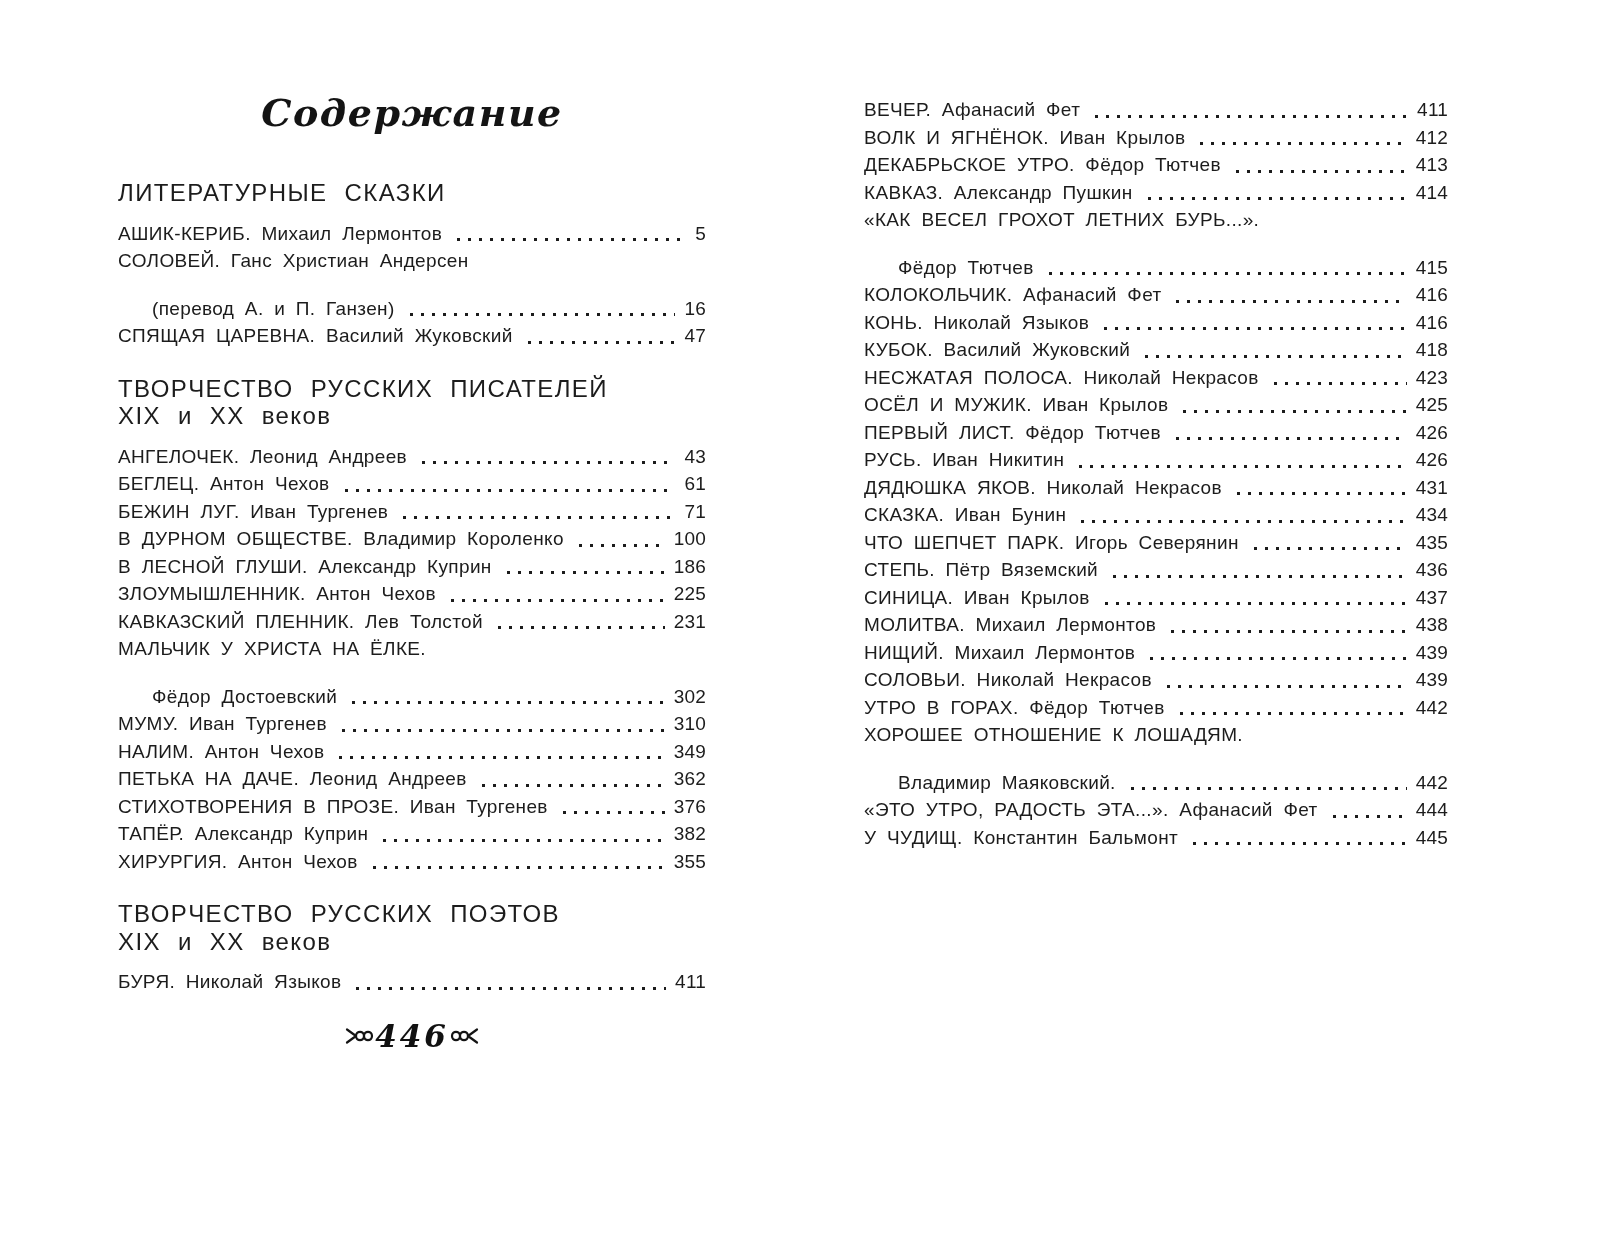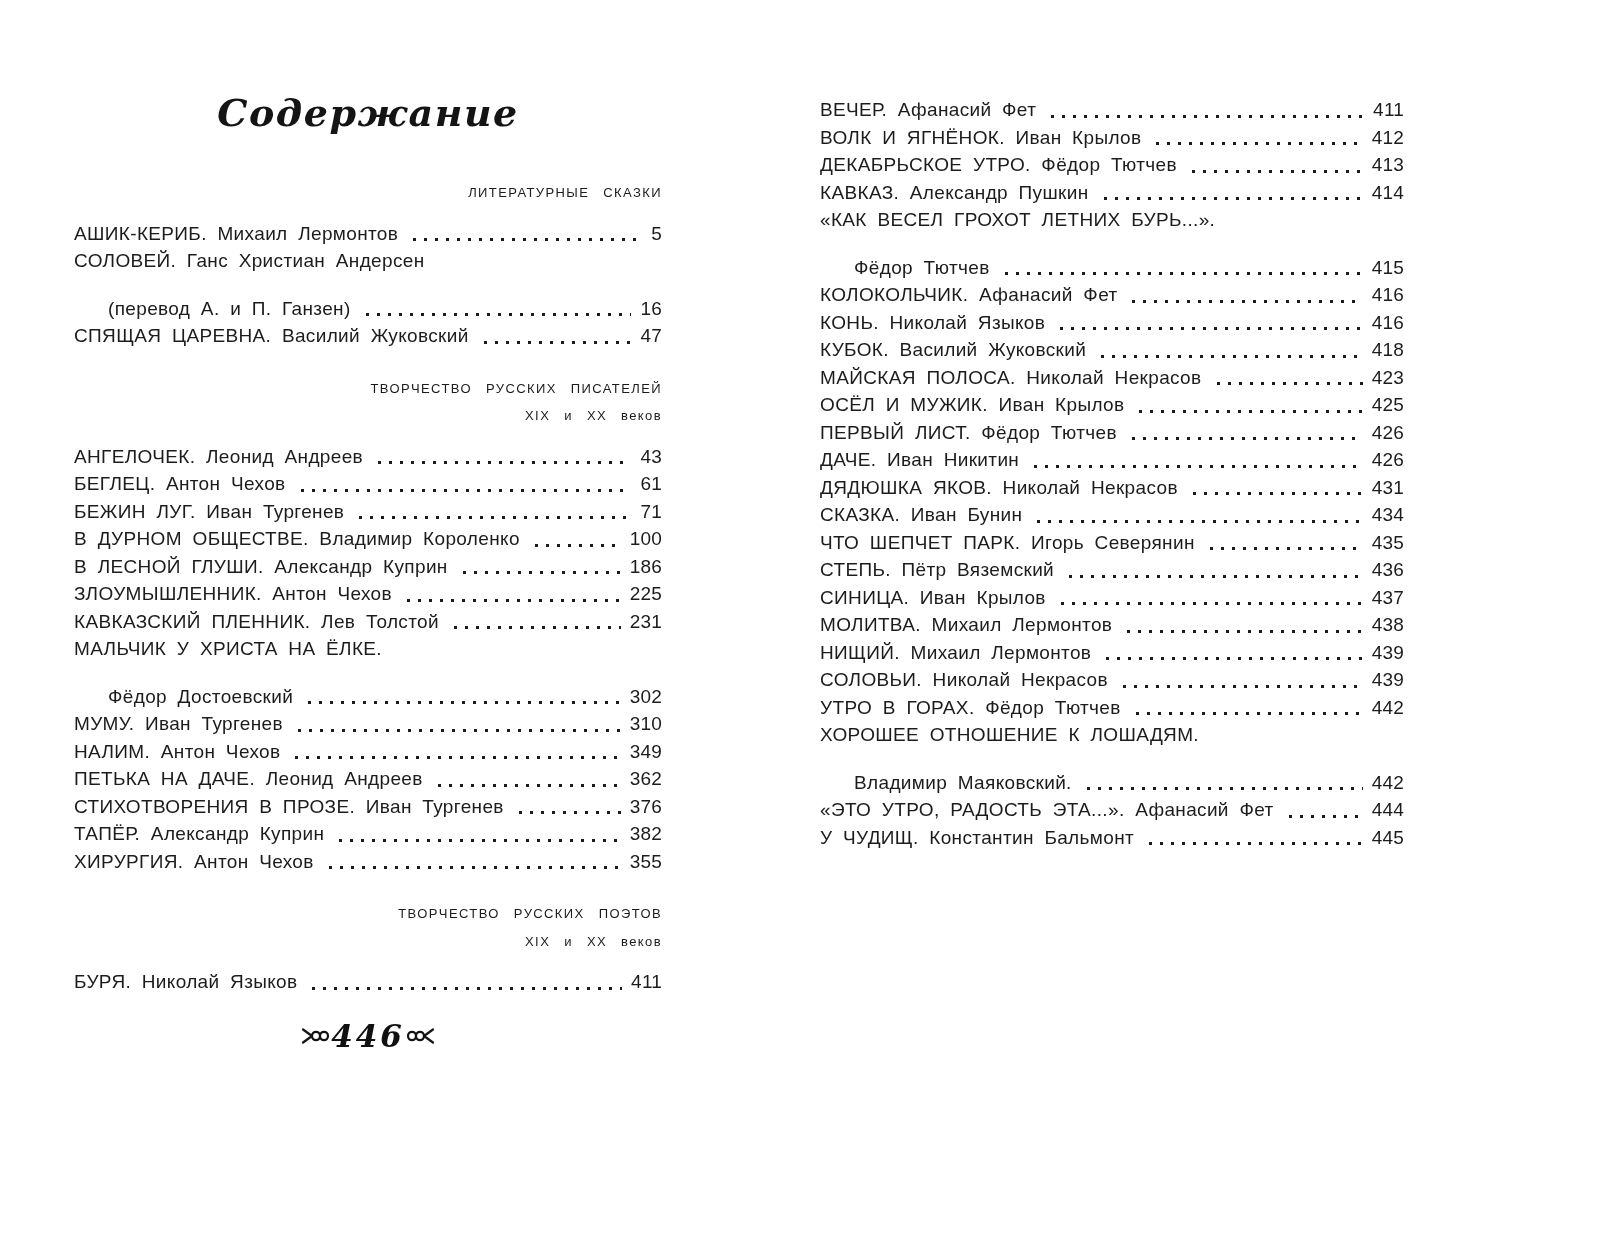--- a/index.html
+++ b/index.html
@@ -11,21 +11,21 @@
     width: 1620px;
     height: 1258px;
     overflow: hidden;
     color: #1c1c1c;
     font-family: "Liberation Sans", sans-serif;
   }
   .page {
     box-sizing: border-box;
     width: 1620px;
     height: 1258px;
-    padding: 90px 100px 0 74px;
+    padding: 90px 100px 0 118px;
     display: flex;
     align-items: flex-start;
   }
   .col {
     box-sizing: border-box;
   }
   .col-left {
     width: 588px;
     margin-right: 158px;
   }
@@ -37,22 +37,22 @@
     text-align: center;
     font-family: "DejaVu Serif", serif;
     font-style: italic;
     font-weight: 700;
     font-size: 38px;
     letter-spacing: 1.5px;
     margin: 0 0 44px 0;
     color: #141414;
   }
   .toc-heading {
-    text-align: right;
-    font-size: 13px;
+    text-align: left;
+    font-size: 24px;
     line-height: 27.5px;
     letter-spacing: 1.4px;
     word-spacing: 9px;
     margin: 25px 0 13px 0;
     color: #1c1c1c;
   }
   .toc-entry {
     font-size: 19px;
   }
   .toc-line {
@@ -333,42 +333,42 @@
         </div>
         <div class="toc-entry">
           <div class="toc-line">
             <span class="toc-text">КУБОК. Василий Жуковский</span>
             <span class="leader"></span>
             <span class="toc-page">418</span>
           </div>
         </div>
         <div class="toc-entry">
           <div class="toc-line">
-            <span class="toc-text">МАЙСКАЯ ПОЛОСА. Николай Некрасов</span>
+            <span class="toc-text">НЕСЖАТАЯ ПОЛОСА. Николай Некрасов</span>
             <span class="leader"></span>
             <span class="toc-page">423</span>
           </div>
         </div>
         <div class="toc-entry">
           <div class="toc-line">
             <span class="toc-text">ОСЁЛ И МУЖИК. Иван Крылов</span>
             <span class="leader"></span>
             <span class="toc-page">425</span>
           </div>
         </div>
         <div class="toc-entry">
           <div class="toc-line">
             <span class="toc-text">ПЕРВЫЙ ЛИСТ. Фёдор Тютчев</span>
             <span class="leader"></span>
             <span class="toc-page">426</span>
           </div>
         </div>
         <div class="toc-entry">
           <div class="toc-line">
-            <span class="toc-text">ДАЧЕ. Иван Никитин</span>
+            <span class="toc-text">РУСЬ. Иван Никитин</span>
             <span class="leader"></span>
             <span class="toc-page">426</span>
           </div>
         </div>
         <div class="toc-entry">
           <div class="toc-line">
             <span class="toc-text">ДЯДЮШКА ЯКОВ. Николай Некрасов</span>
             <span class="leader"></span>
             <span class="toc-page">431</span>
           </div>

